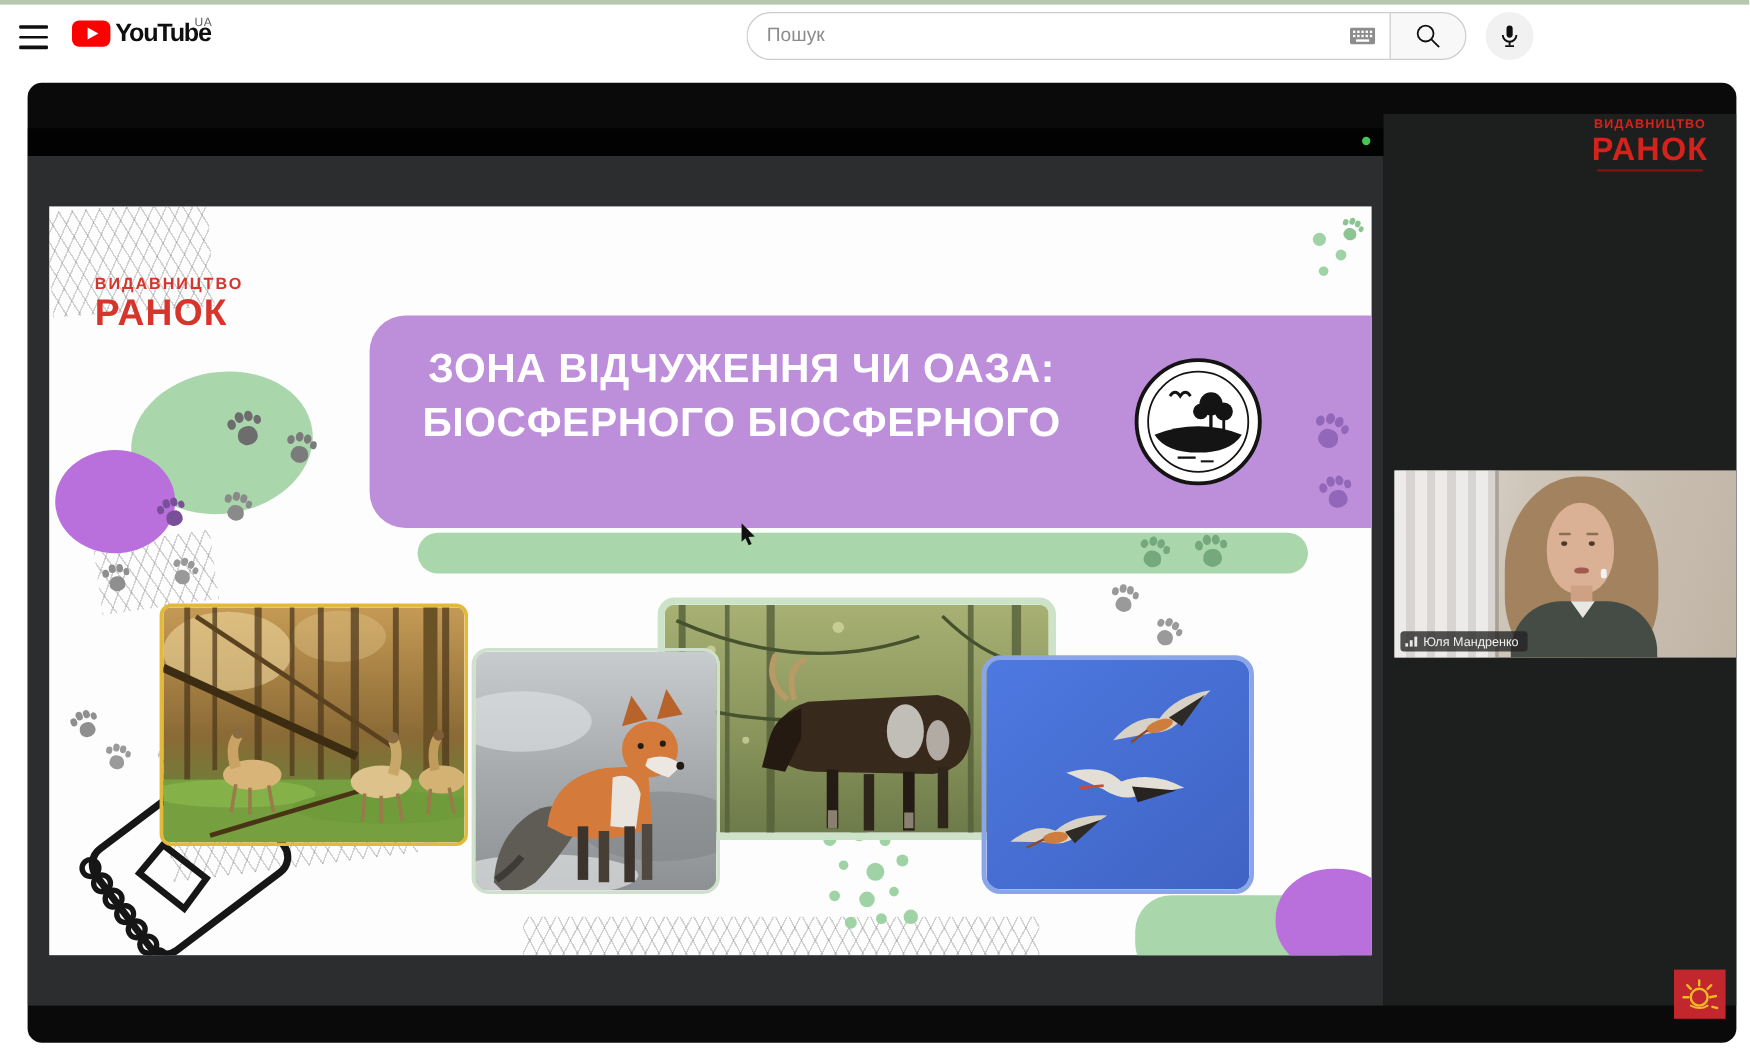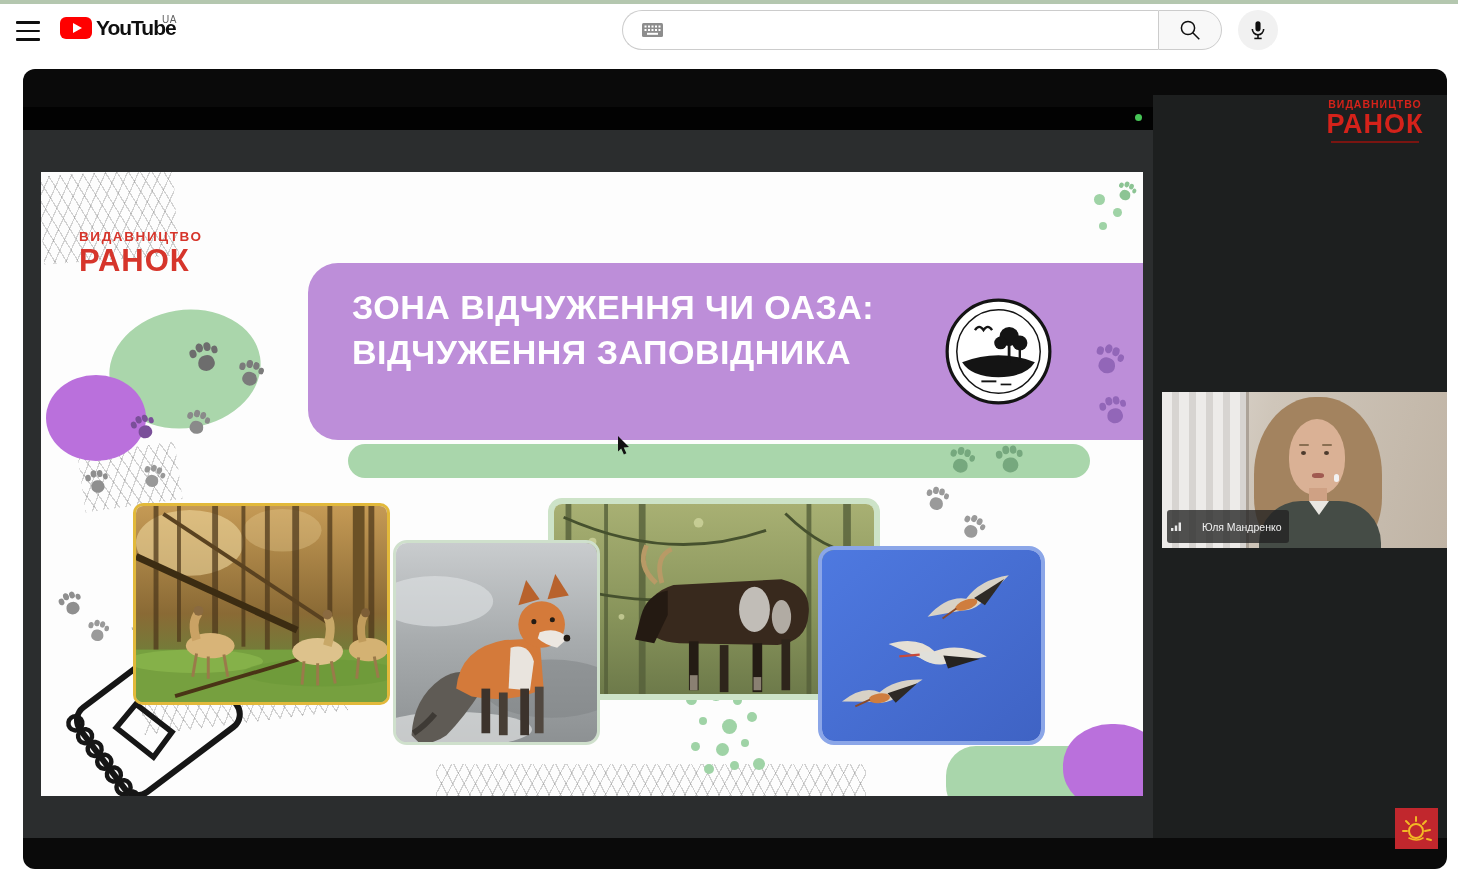--- a/index.html
+++ b/index.html
@@ -34,21 +34,21 @@
   
   .slide { position:absolute; left:18px; top:103px; width:1102px; height:624px; background:#fdfdfd; overflow:hidden; }
   .hatch { position:absolute; background-image:
       repeating-linear-gradient(62deg, rgba(110,110,110,.30) 0 1.2px, transparent 1.2px 10px),
       repeating-linear-gradient(-62deg, rgba(110,110,110,.30) 0 1.2px, transparent 1.2px 10px); }
   .blob { position:absolute; }
   .pub-logo { position:absolute; left:38px; top:58px; color:#d6352b; line-height:1; }
   .pub-logo .small { font-size:13.5px; font-weight:bold; letter-spacing:1.6px; }
   .pub-logo .big { font-size:31px; font-weight:bold; letter-spacing:1px; margin-top:1px; }
 
-  .banner { position:absolute; left:267px; top:91px; width:913px; height:177px; background:#bd8ed9; border-radius:30px; }
+  .banner { position:absolute; left:267px; top:91px; width:913px; height:177px; background:#bd8ed9; border-radius:30px;text-align:center; }
   .banner-title { position:absolute; left:44px; top:22px; color:#fff; font-weight:bold; font-size:34px; line-height:45px; letter-spacing:.5px; white-space:nowrap; }
   .emblem { position:absolute; left:637px; top:35px; width:107px; height:107px; }
 
   .mint-strip { position:absolute; left:307px; top:272px; width:742px; height:34px; background:#a9d6ab; border-radius:17px; }
 
   .paw { position:absolute; }
   .dot { position:absolute; border-radius:50%; background:#9fd3a6; }
 
   .photo-card { position:absolute; border-radius:12px; overflow:hidden; }
   .photo-card svg { display:block; width:100%; height:100%; }
@@ -73,21 +73,21 @@
   .win-edge { position:absolute; left:84px; top:0; width:3px; height:156px; background:#9b9287; opacity:.7; }
   .hair { position:absolute; left:92px; top:5px; width:128px; height:162px; background:#a3835f; border-radius:48% 48% 38% 38%; }
   .face { position:absolute; left:127px; top:27px; width:56px; height:76px; background:#dab195; border-radius:50% 50% 46% 46%; }
   .eye { position:absolute; width:5px; height:4px; background:#4c3b2d; border-radius:50%; top:32px; }
   .brow { position:absolute; width:10px; height:2px; background:#8a6f52; border-radius:2px; top:25px; }
   .mouth { position:absolute; left:23px; top:54px; width:12px; height:5px; background:#a05a50; border-radius:40%; }
   .neck { position:absolute; left:147px; top:96px; width:18px; height:16px; background:#cfa184; }
   .body { position:absolute; left:97px; top:109px; width:122px; height:48px; background:#454c46; border-radius:42px 42px 0 0; }
   .collar { position:absolute; left:147px; top:109px; width:0; height:0; border-left:10px solid transparent; border-right:10px solid transparent; border-top:14px solid #e9e7e2; }
   .earpod { position:absolute; left:172px; top:82px; width:5px; height:8px; background:#f2f2f2; border-radius:3px; }
-  .name-tag { position:absolute; left:5px; bottom:5px; height:33px; display:flex; align-items:center; gap:20px; background:rgba(35,35,35,.78); border-radius:3px; padding:0 7px 0 4px; }
+  .name-tag { position:absolute; left:5px; bottom:5px; height:17px; display:flex; align-items:center; gap:4px; background:rgba(35,35,35,.78); border-radius:3px; padding:0 7px 0 4px; }
   .name-tag span { font-size:10.5px; color:#f0f0f0; }
 
   .sun-logo { position:absolute; left:242px; top:713px; width:43px; height:41px; background:#c1272d; display:flex; align-items:center; justify-content:center; }
 </style>
 </head>
 <body>
 
 <svg width="0" height="0" style="position:absolute">
   <defs>
     <symbol id="paw" viewBox="0 0 24 24">
@@ -113,20 +113,21 @@
     <div class="yt-logo">
       <div class="yt-play">
           <i></i>
         </div>
       <div class="yt-word">YouTube</div>
     </div>
     <div class="yt-ua">UA</div>
 
     <div class="search-wrap">
       <div class="search-box">
+        <input type="text" placeholder="Пошук" style="">
         <div class="kbd-btn">
           <svg width="21" height="14" viewBox="0 0 21 14">
             <rect width="21" height="14" rx="1.5" fill="#8d8d8d"></rect>
             <g fill="#fff">
               <rect x="2.5" y="2.5" width="2" height="2"></rect>
                 <rect x="6" y="2.5" width="2" height="2"></rect>
                 <rect x="9.5" y="2.5" width="2" height="2"></rect>
                 <rect x="13" y="2.5" width="2" height="2"></rect>
                 <rect x="16.5" y="2.5" width="2" height="2"></rect>
               <rect x="2.5" y="6" width="2" height="2"></rect>
@@ -173,21 +174,21 @@
         <div class="small">ВИДАВНИЦТВО</div>
         <div class="big">РАНОК</div>
       </div>
 
       <div class="blob" style="left:68px;top:138px;width:152px;height:118px;background:#aad6ab;border-radius:50%;transform:rotate(-9deg)"></div>
       <div class="blob" style="left:5px;top:203px;width:100px;height:86px;background:#ba70dc;border-radius:50%"></div>
 
       <div class="banner">
         <div class="banner-title">
           <div>ЗОНА ВІДЧУЖЕННЯ ЧИ ОАЗА:</div>
-          <div>ВІДЧУЖЕННЯ ЗАПОВІДНИКА</div>
+          <div>БІОСФЕРНОГО БІОСФЕРНОГО</div>
         </div>
         <svg class="emblem" viewBox="0 0 100 100">
           <circle cx="50" cy="50" r="48" fill="#fff" stroke="#141414" stroke-width="3"></circle>
           <circle cx="50" cy="50" r="39" fill="none" stroke="#141414" stroke-width="1.4"></circle>
           <g fill="#141414">
             <path d="M16 60 q34 -13 68 0 q-9 14 -34 14 t-34 -14z"></path>
             <circle cx="60" cy="36" r="9"></circle>
               <circle cx="70" cy="42" r="7"></circle>
               <circle cx="52" cy="42" r="6"></circle>
             <rect x="58.6" y="42" width="2.6" height="18"></rect>

